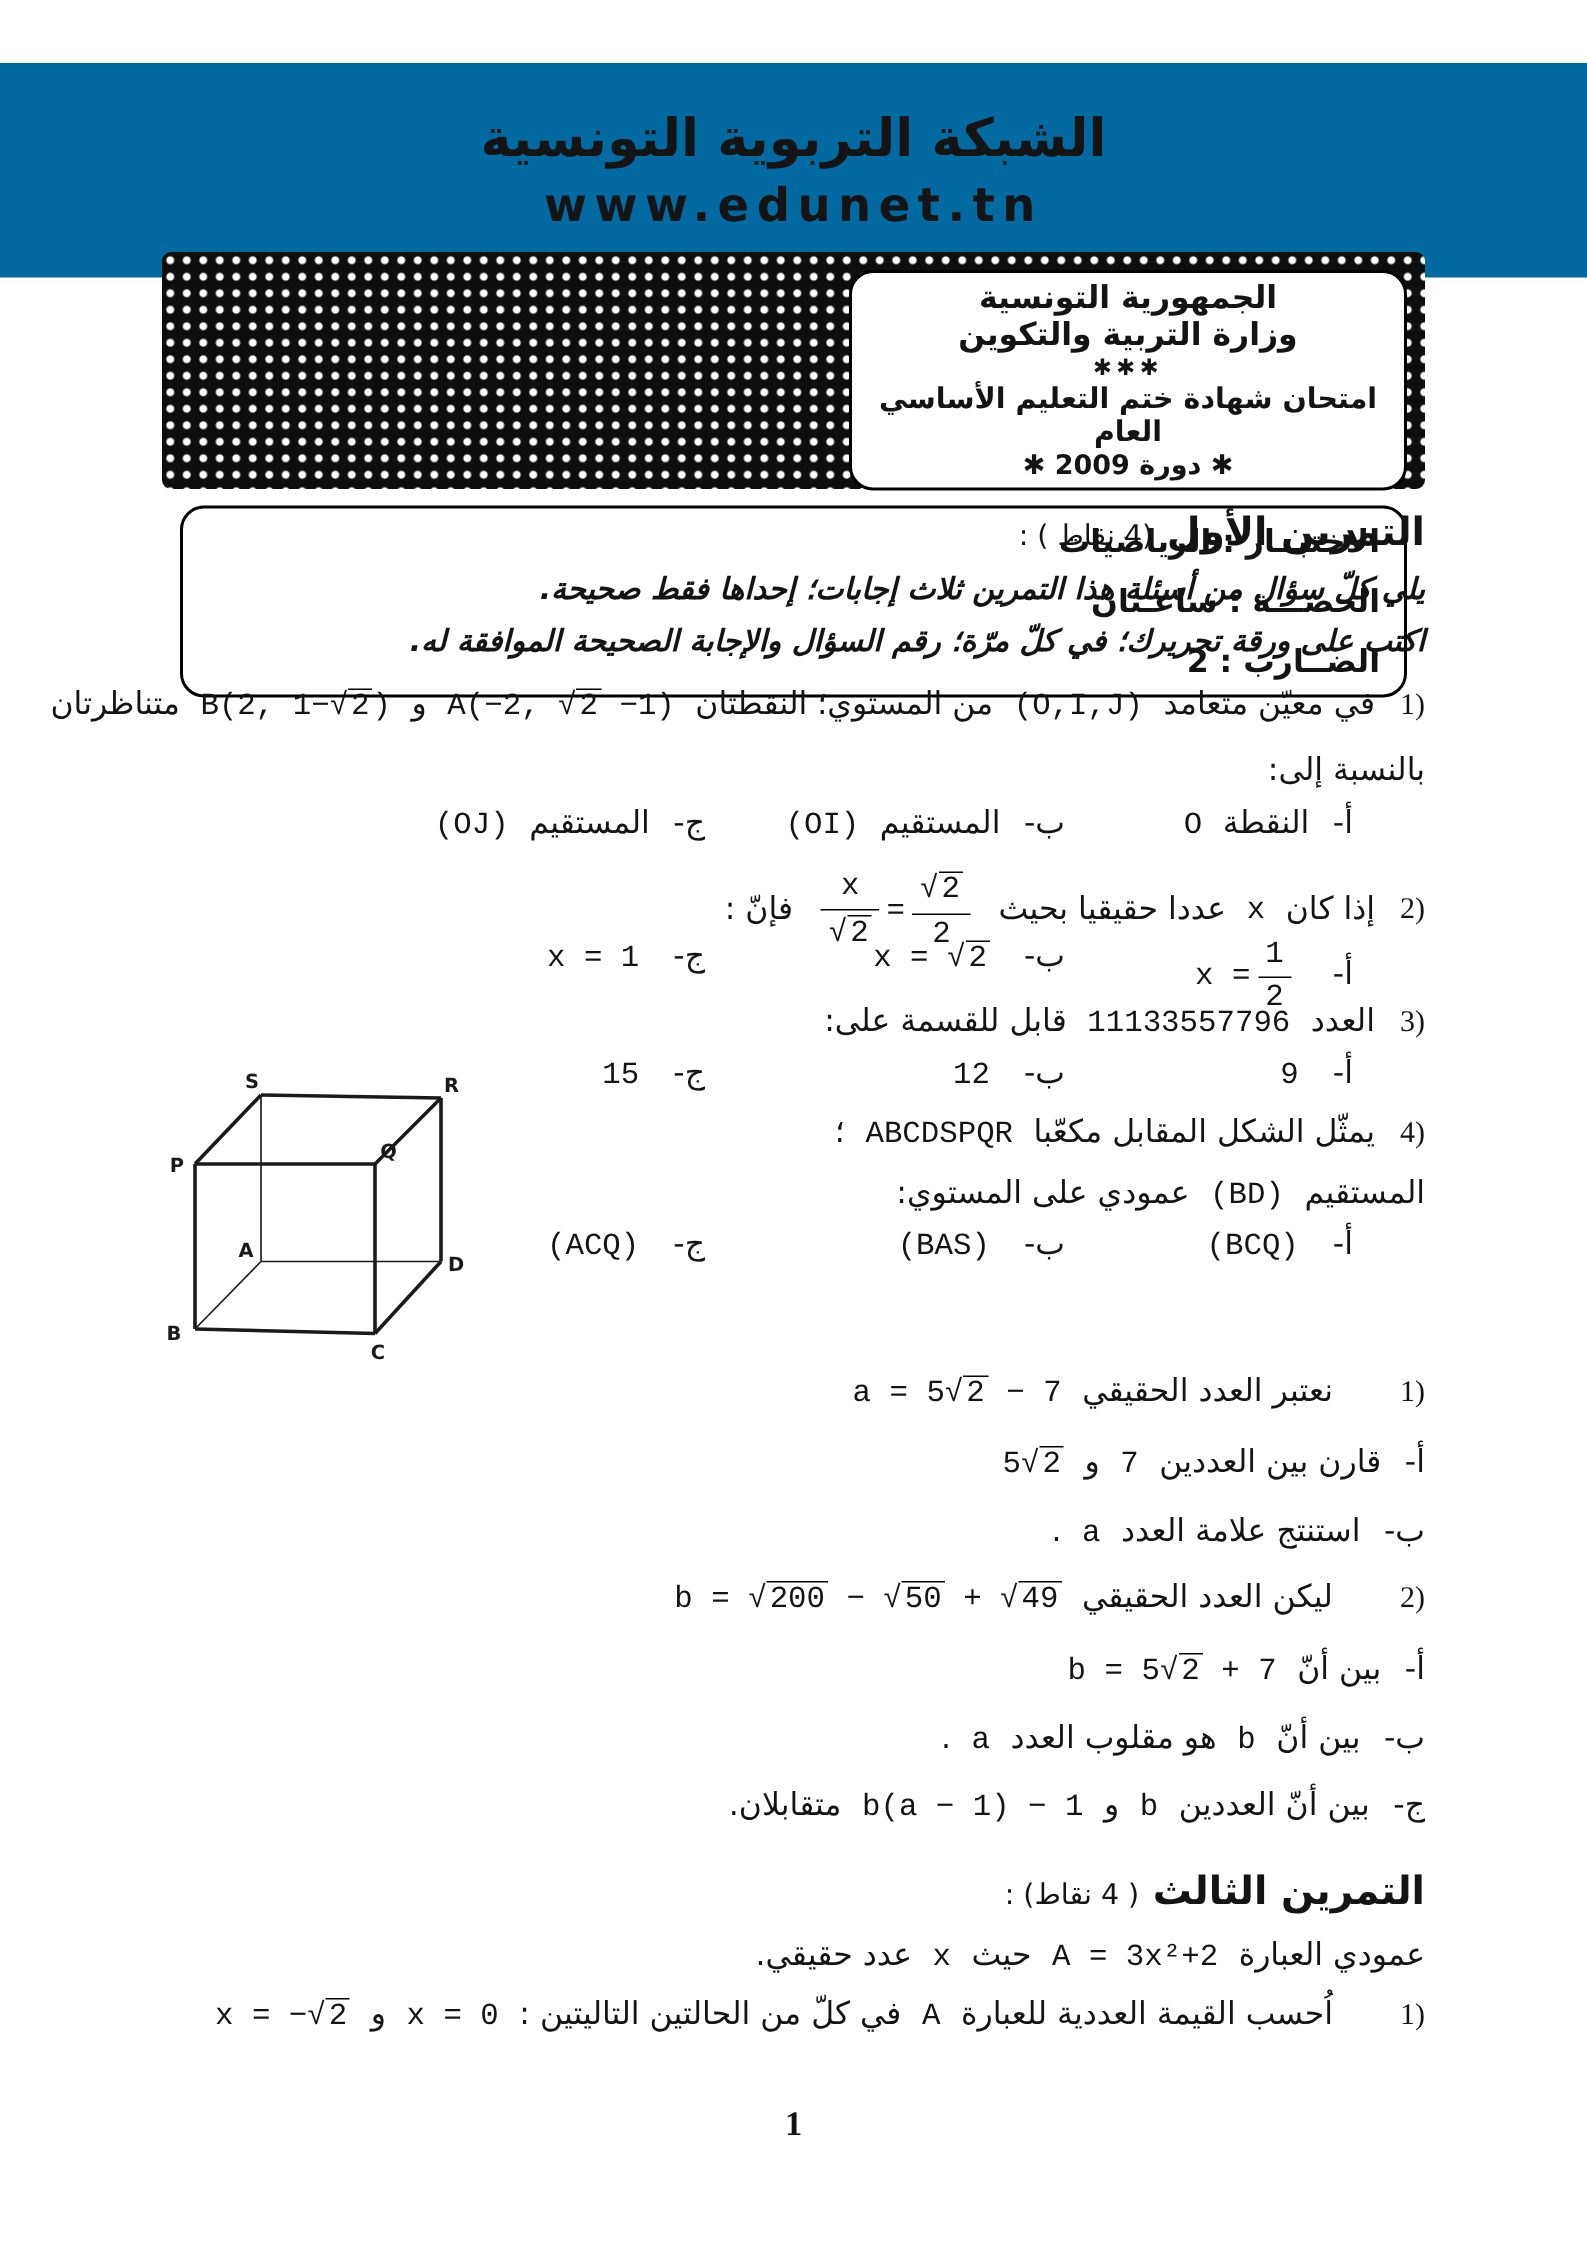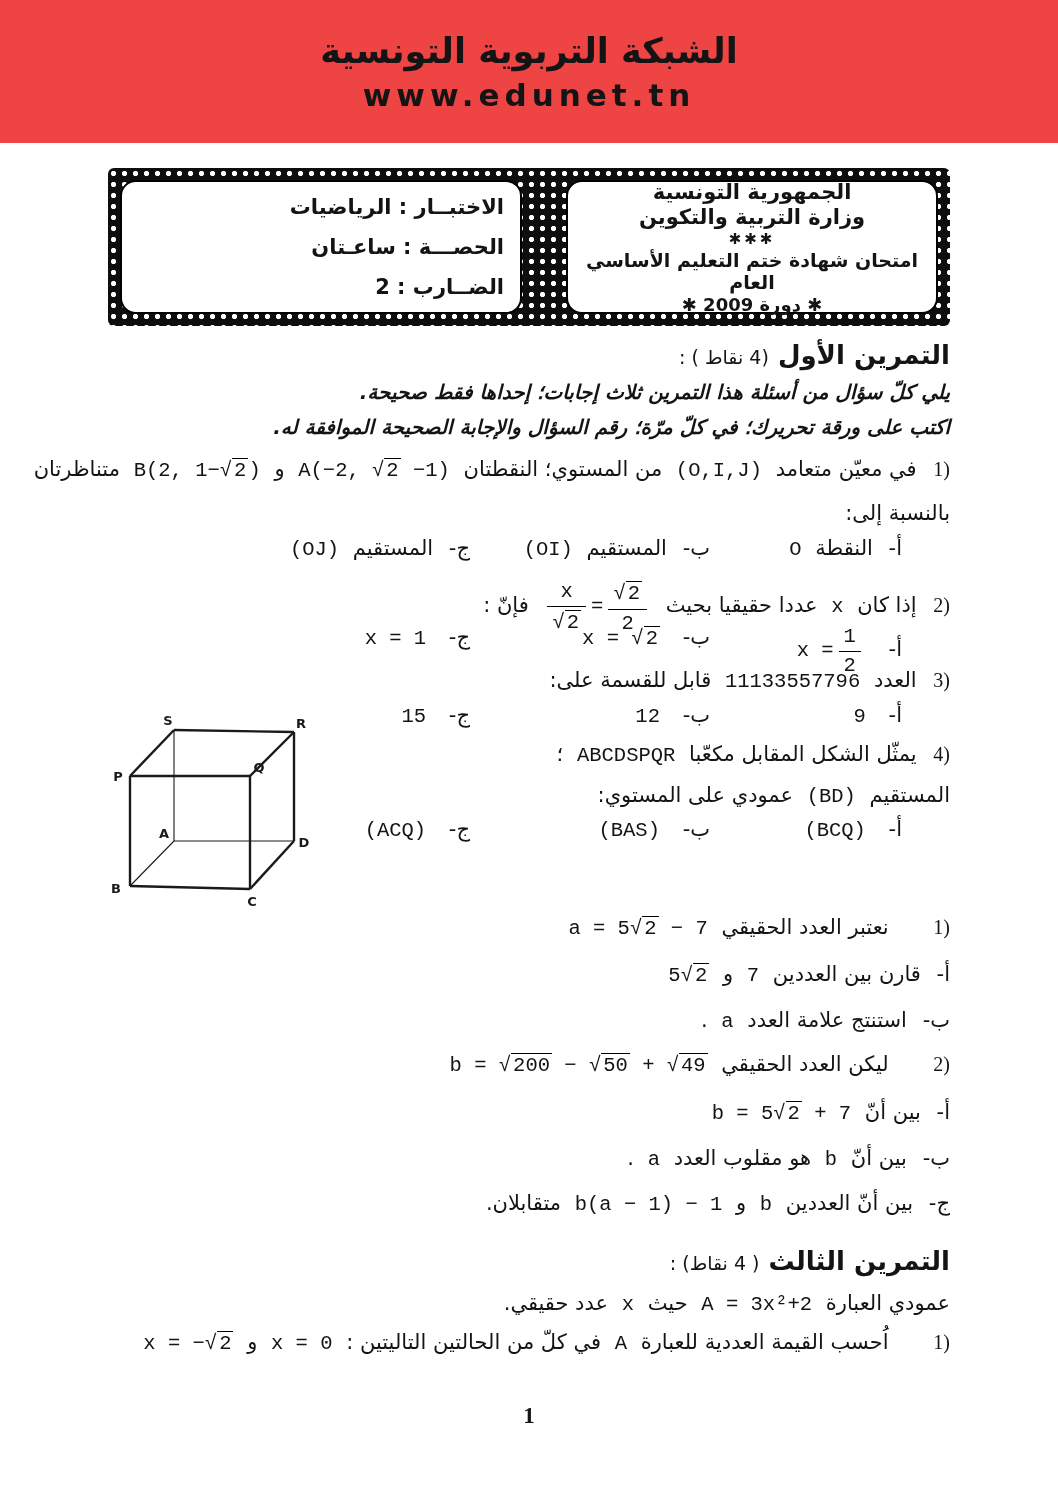--- a/index.html
+++ b/index.html
@@ -11,21 +11,21 @@
   .banner{position:absolute;top:0;left:0;width:1058px;height:143px;
           display:flex;flex-direction:column;align-items:center;justify-content:center;gap:6px}
   .banner-ar{font-size:35px;font-weight:bold}
   .banner-url{font-size:31px;font-weight:bold;letter-spacing:5px}
 
   
   .frame{position:absolute;top:168px;left:108px;width:842px;height:158px;
          background-color:#0e0e0e;
          background-image:radial-gradient(circle,#ffffff 2.2px,rgba(255,255,255,0) 3px);
          background-size:11px 11px;border-radius:6px;
-         display:flex;flex-direction:row;direction:rtl;padding:12px;gap:44px}
+         display:flex;flex-direction:column;direction:rtl;padding:12px;gap:10px}
   .panel{background:#ffffff;border:2.5px solid #000;border-radius:16px}
   .panel-r{width:372px;flex:none;display:flex;flex-direction:column;align-items:center;
            justify-content:center;gap:1px;padding:4px 8px;text-align:center}
   .panel-l{flex:1;display:flex;flex-direction:column;justify-content:center;gap:16px;
            padding:10px 16px;text-align:right;direction:rtl}
   .hdr-line-b{font-size:21px;font-weight:bold}
   .hdr-line-m{font-size:19px;font-weight:bold}
   .hdr-stars{font-size:15px;font-weight:bold;letter-spacing:3px}
   .hdr-session{font-size:18px;font-weight:bold}
 
@@ -55,21 +55,21 @@
   .figure{position:absolute;left:100px;top:700px;width:232px;height:212px}
 
   .pagenum{position:absolute;top:1403px;left:0;width:1058px;text-align:center;
            font-family:"Liberation Serif","DejaVu Serif",serif;font-size:23px;font-weight:bold}
 </style>
 </head>
 <body>
 
 <div class="page">
 
-  <div class="banner" style="background-color: #ef4444;">
+  <div class="banner" style="background-color: #0369a1; margin-top: 42px;">
     <div class="banner-ar">الشبكة التربوية التونسية</div>
     <div class="banner-url">www.edunet.tn</div>
   </div>
 
   <div class="frame">
     <div class="panel panel-r">
       <div class="hdr-line-b">الجمهورية التونسية</div>
       <div class="hdr-line-b">وزارة التربية والتكوين</div>
       <div class="hdr-stars">✱✱✱</div>
       <div class="hdr-line-m">امتحان شهادة ختم التعليم الأساسي العام</div>

